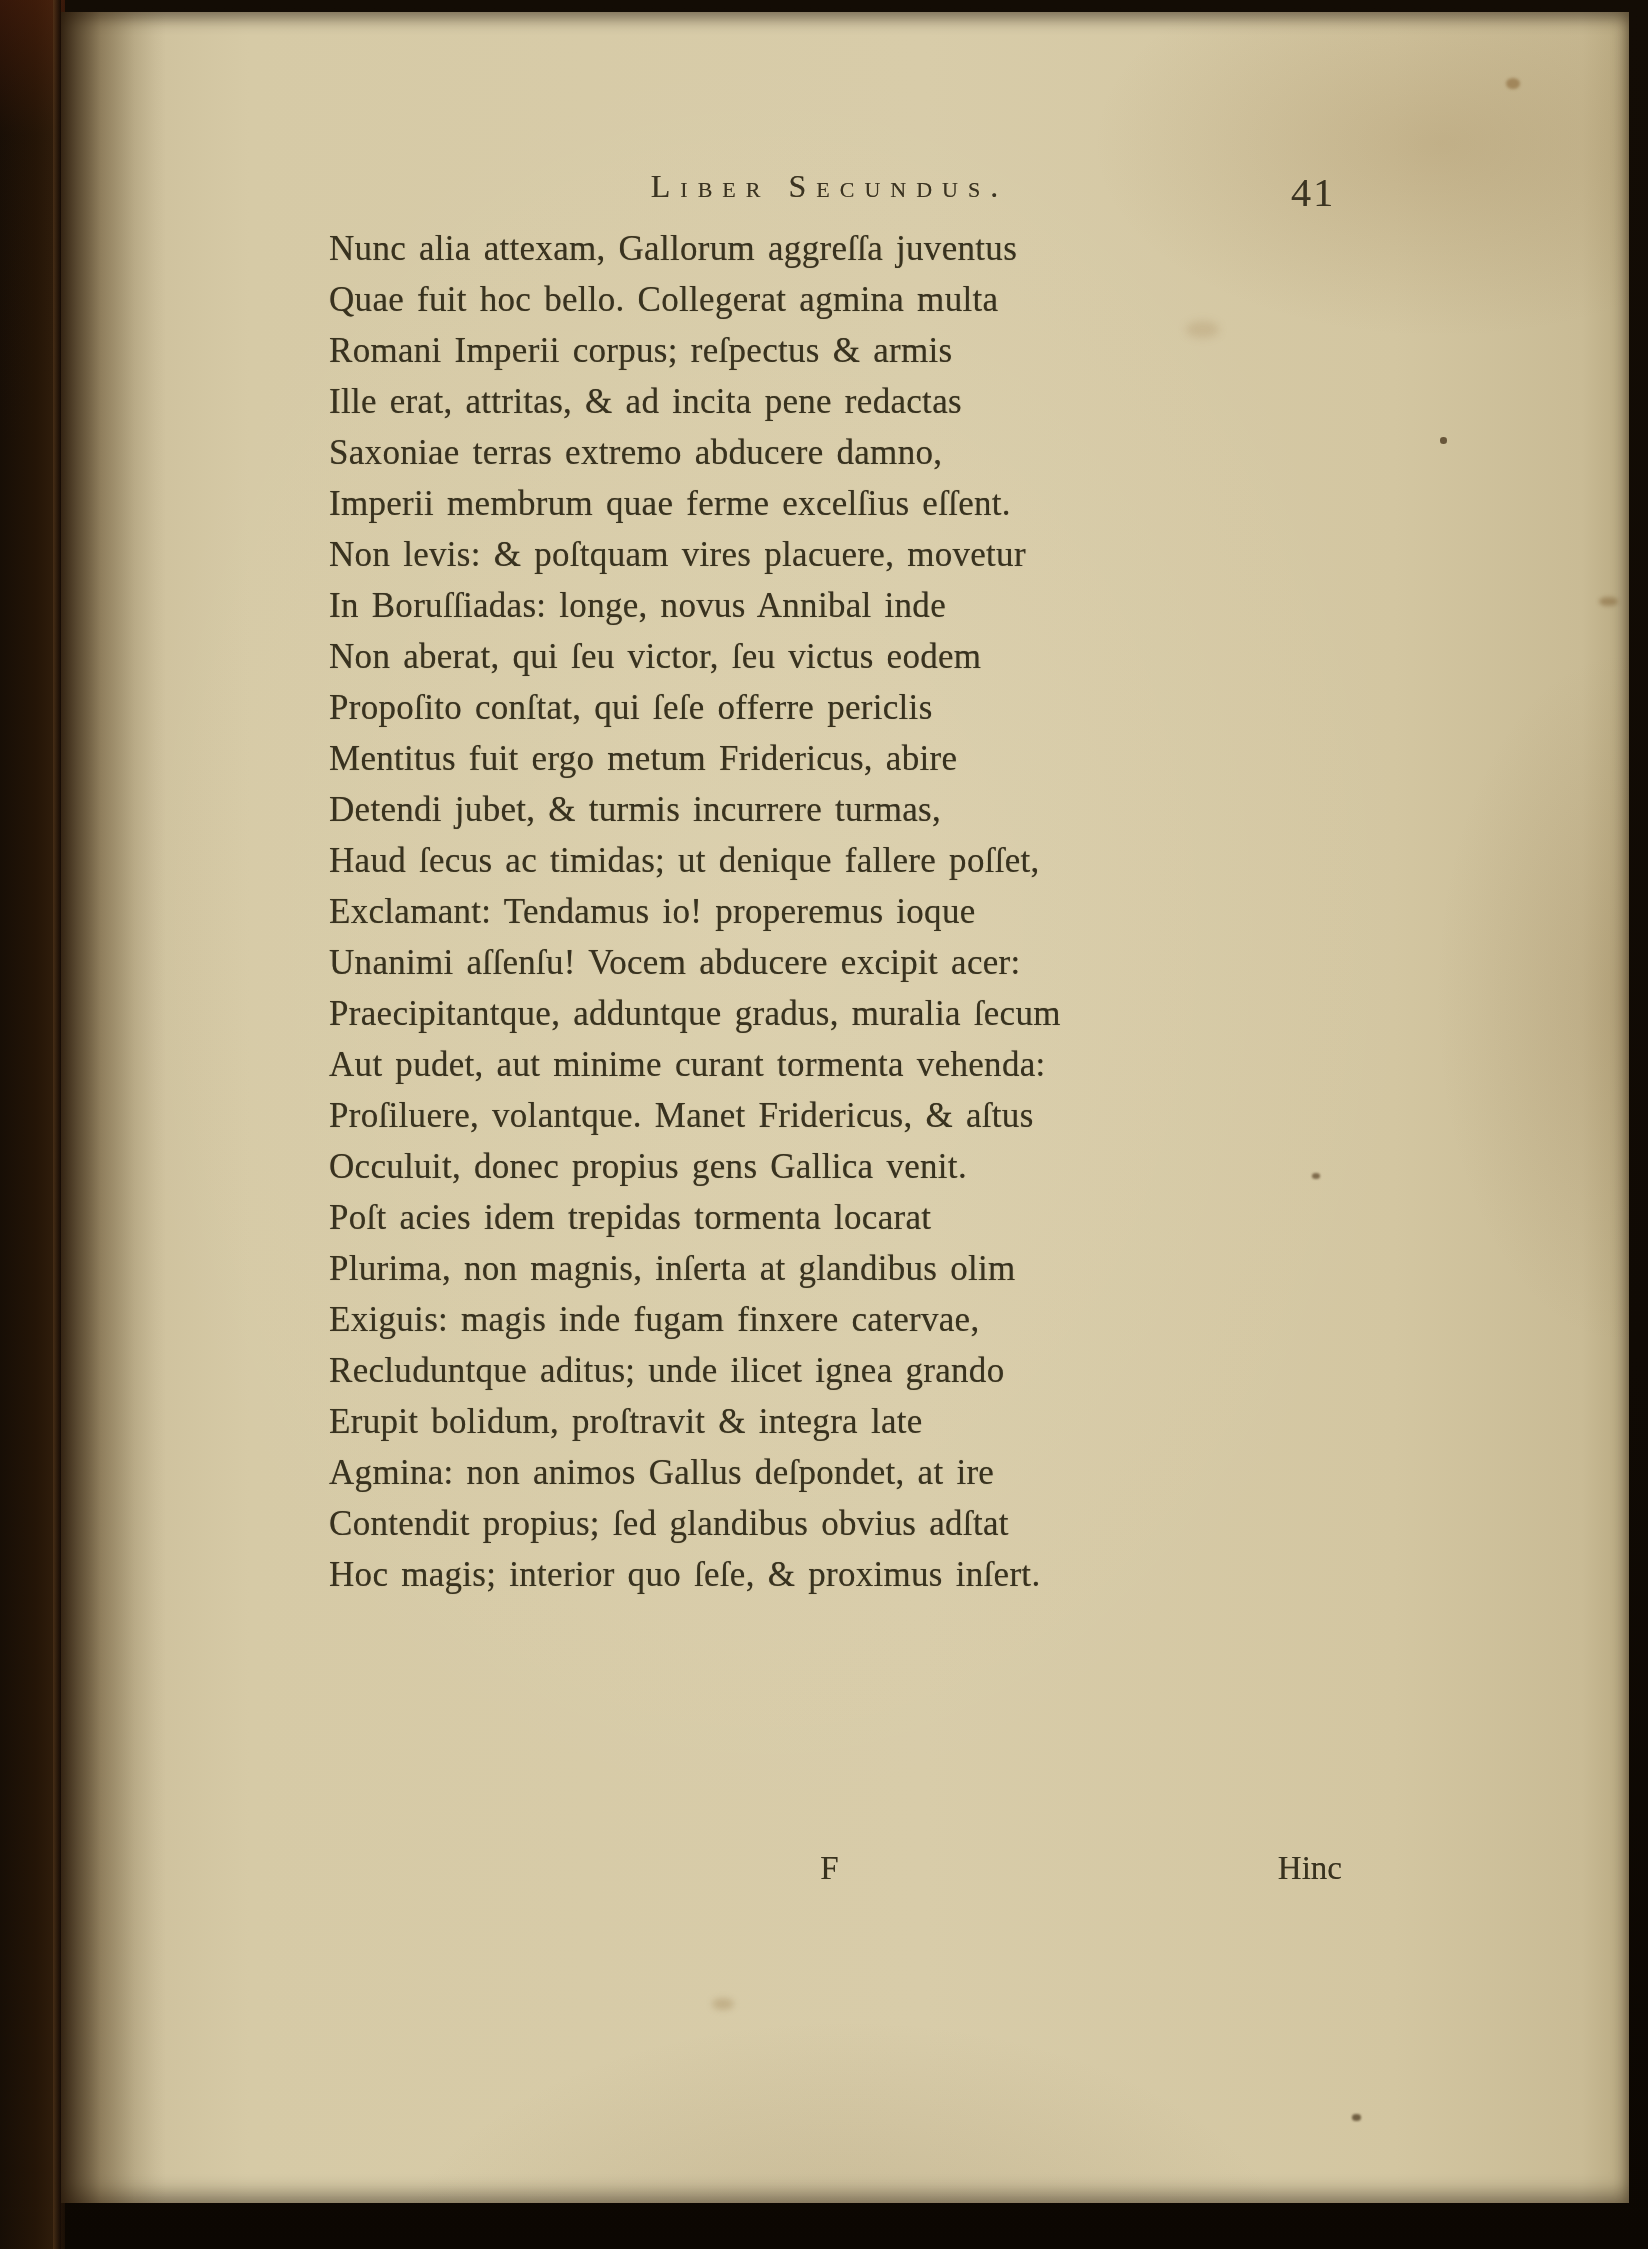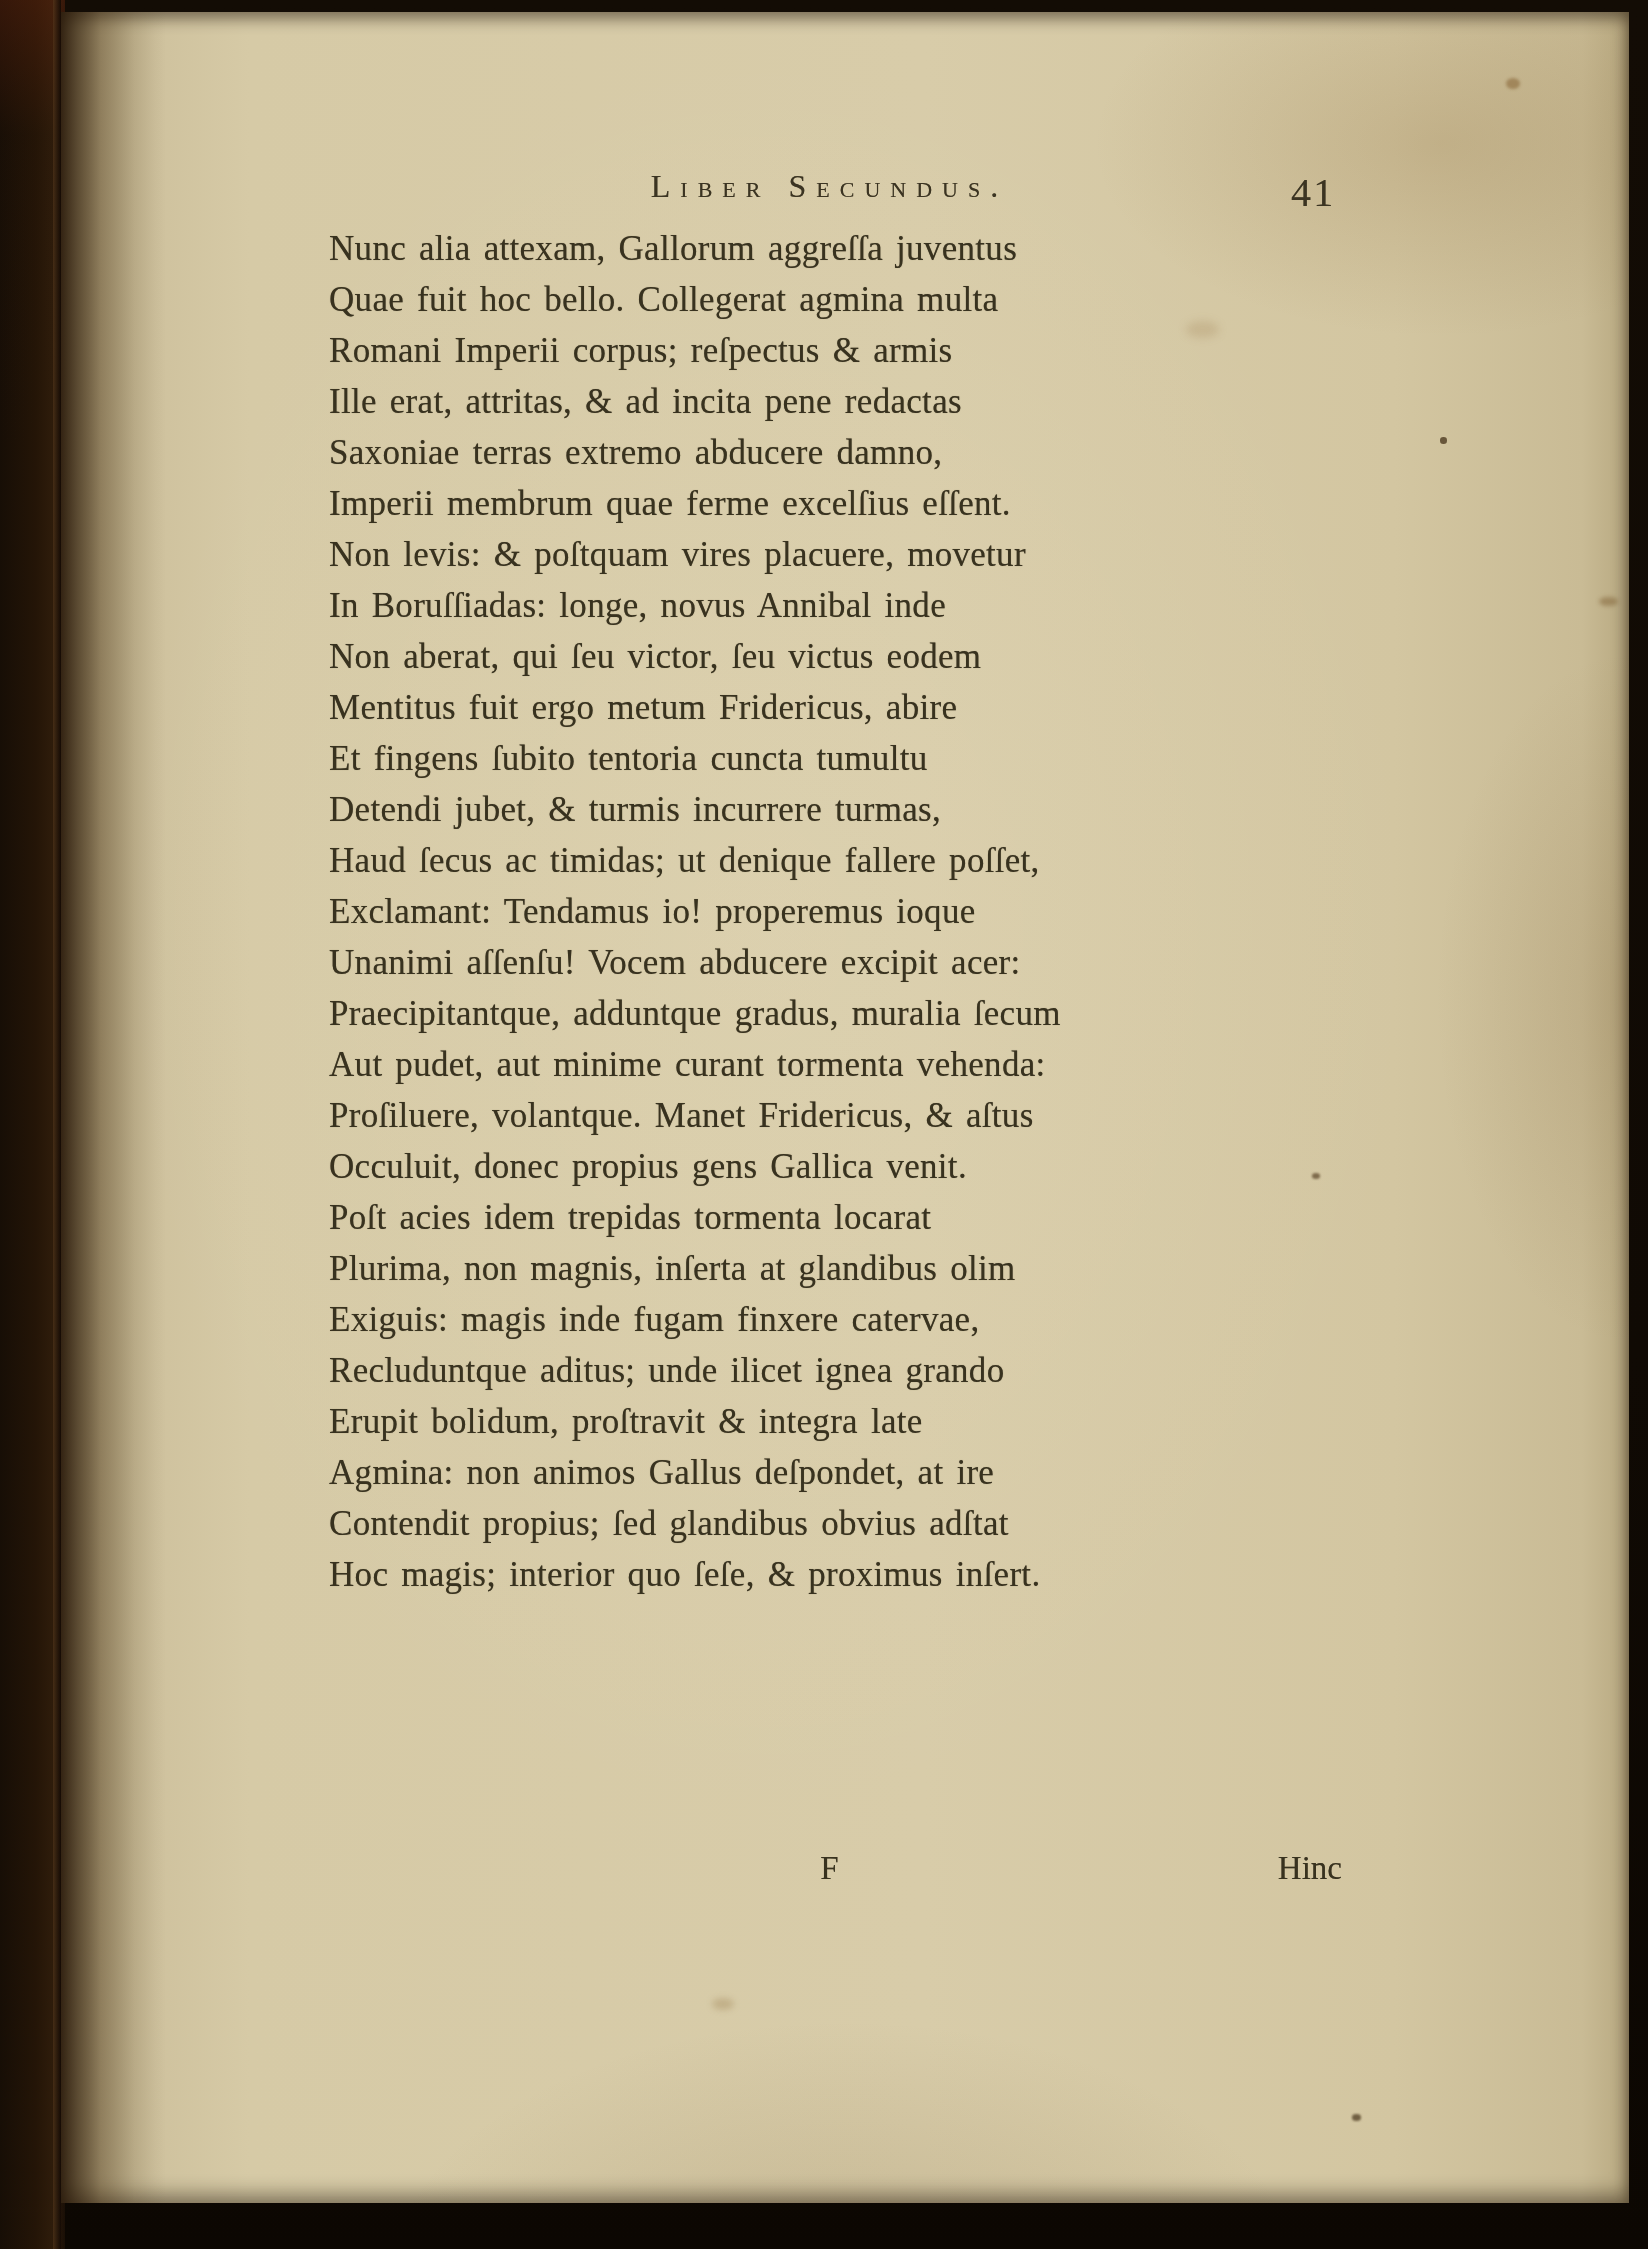--- a/index.html
+++ b/index.html
@@ -161,22 +161,22 @@
       <div class="poem">
           <div class="poem-line">Nunc alia attexam, Gallorum aggreſſa juventus</div>
           <div class="poem-line">Quae fuit hoc bello. Collegerat agmina multa</div>
           <div class="poem-line">Romani Imperii corpus; reſpectus &amp; armis</div>
           <div class="poem-line">Ille erat, attritas, &amp; ad incita pene redactas</div>
           <div class="poem-line">Saxoniae terras extremo abducere damno,</div>
           <div class="poem-line">Imperii membrum quae ferme excelſius eſſent.</div>
           <div class="poem-line">Non levis: &amp; poſtquam vires placuere, movetur</div>
           <div class="poem-line">In Boruſſiadas: longe, novus Annibal inde</div>
           <div class="poem-line">Non aberat, qui ſeu victor, ſeu victus eodem</div>
+          <div class="poem-line">Propoſito conſtat, qui ſeſe offerre periclis</div>
           <div class="poem-line">Mentitus fuit ergo metum Fridericus, abire</div>
-          <div class="poem-line">Et fingens ſubito tentoria cuncta tumultu</div>
           <div class="poem-line">Detendi jubet, &amp; turmis incurrere turmas,</div>
           <div class="poem-line">Haud ſecus ac timidas; ut denique fallere poſſet,</div>
           <div class="poem-line">Exclamant: Tendamus io! properemus ioque</div>
           <div class="poem-line">Unanimi aſſenſu! Vocem abducere excipit acer:</div>
           <div class="poem-line">Praecipitantque, adduntque gradus, muralia ſecum</div>
           <div class="poem-line">Aut pudet, aut minime curant tormenta vehenda:</div>
           <div class="poem-line">Proſiluere, volantque. Manet Fridericus, &amp; aſtus</div>
           <div class="poem-line">Occuluit, donec propius gens Gallica venit.</div>
           <div class="poem-line">Poſt acies idem trepidas tormenta locarat</div>
           <div class="poem-line">Plurima, non magnis, inſerta at glandibus olim</div>

